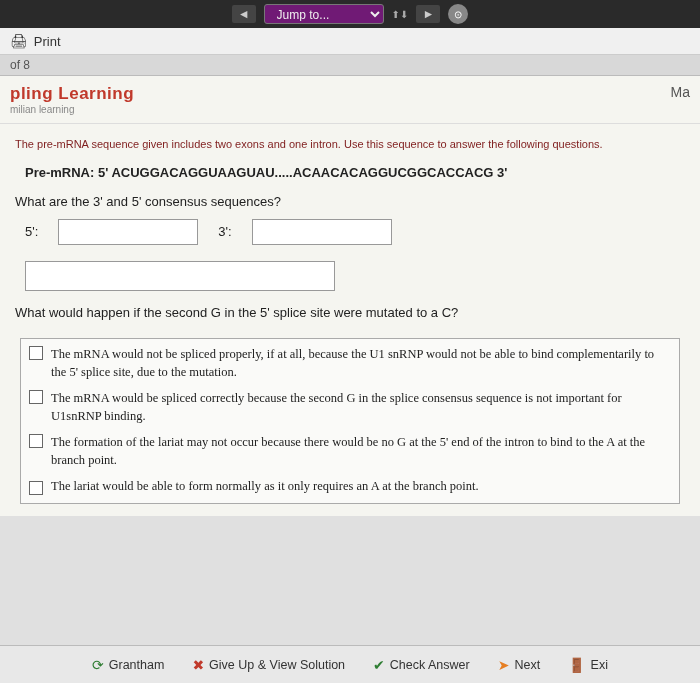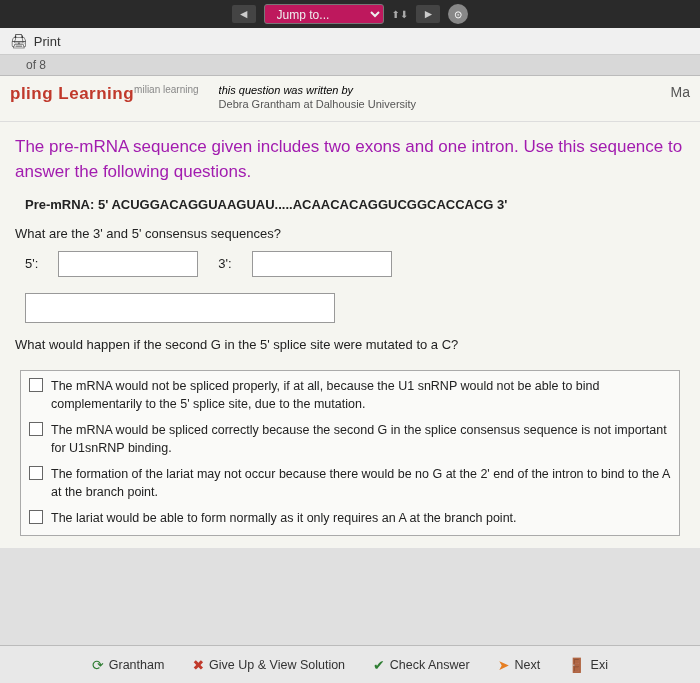--- a/index.html
+++ b/index.html
@@ -23,21 +23,21 @@
     }
     .nav-arrow {
       color: #ccc;
       font-size: 12px;
       cursor: pointer;
       padding: 2px 6px;
       background: #444;
       border-radius: 2px;
     }
     .jump-select {
-      background: #be185d;
+      background: #701a75;
       color: #eee;
       border: 1px solid #777;
       border-radius: 3px;
       padding: 2px 8px;
       font-size: 12px;
       min-width: 120px;
       height: 20px;
     }
     .nav-play {
       color: #ccc;
@@ -67,37 +67,37 @@
       color: #333;
     }
     .print-icon {
       font-size: 14px;
     }
 
     
     .page-bar {
       background: #d8d8d8;
       border-bottom: 1px solid #bbb;
-      padding: 3px 26px;
+      padding: 3px 10px;
       font-size: 12px;
       color: #555;
     }
 
     
     .header-row {
       background: #f5f5f0;
       border-bottom: 1px solid #ddd;
       display: flex;
       align-items: flex-start;
       padding: 8px 10px;
       gap: 20px;
     }
     .logo-area {
       display: flex;
-      flex-direction: row;
+      flex-direction: column;
     }
     .logo-title {
       font-size: 17px;
       font-weight: bold;
       color: #c0392b;
       letter-spacing: 0.5px;
     }
     .logo-subtitle {
       font-size: 10px;
       color: #888;
@@ -117,22 +117,22 @@
       font-weight: normal;
       color: #555;
     }
 
     
     .question-area {
       background: #f5f5f0;
       padding: 12px 15px;
     }
     .instruction-text {
-      font-size: 17px;
-      color: #a21caf;
+      font-size: 11px;
+      color: #7f1d1d;
       line-height: 1.5;
       margin-bottom: 12px;
     }
     .pre-mrna-line {
       font-size: 13px;
       font-weight: bold;
       color: #222;
       margin-bottom: 14px;
       padding-left: 10px;
     }
@@ -184,32 +184,34 @@
       color: #222;
       margin-bottom: 18px;
     }
 
     
     .options-box {
       border: 1px solid #aaa;
       background: #fafaf8;
       margin: 0 5px;
       padding: 6px 8px;
+      font-family: Liberation Serif, serif;
     }
     .option-item {
       display: flex;
       align-items: flex-start;
       gap: 8px;
       margin-bottom: 8px;
       font-size: 12.5px;
       color: #222;
       line-height: 1.45;
     }
     .option-item:last-child {
       margin-bottom: 2px;
+      align-items: flex-end;
     }
     .checkbox {
       width: 14px;
       height: 14px;
       border: 1px solid #666;
       background: white;
       flex-shrink: 0;
       margin-top: 1px;
       cursor: pointer;
     }
@@ -265,24 +267,20 @@
 </div>
 
 <div class="page-bar">
   <span>of 8</span>
 </div>
 
 <div class="header-row">
   <div class="logo-area">
     <span class="logo-title">pling Learning</span>
     <span class="logo-subtitle">milian learning</span>
-  </div>
-  <div>
-    <div class="credit-label">this question was written by</div>
-    <div class="question-credit">Debra Grantham at Dalhousie University</div>
   </div>
   <div class="corner-label">Ma</div>
 </div>
 
 <div class="question-area">
 
   <p class="instruction-text">The pre-mRNA sequence given includes two exons and one intron. Use this sequence to answer the following questions.</p>
 
   <p class="pre-mrna-line">Pre-mRNA: 5' ACUGGACAGGUAAGUAU.....ACAACACAGGUCGGCACCACG 3'</p>
 
@@ -304,21 +302,21 @@
     <div class="option-item">
       <div class="checkbox"></div>
       <span>The mRNA would not be spliced properly, if at all, because the U1 snRNP would not be able to bind complementarily to the 5' splice site, due to the mutation.</span>
     </div>
     <div class="option-item">
       <div class="checkbox"></div>
       <span>The mRNA would be spliced correctly because the second G in the splice consensus sequence is not important for U1snRNP binding.</span>
     </div>
     <div class="option-item">
       <div class="checkbox"></div>
-      <span>The formation of the lariat may not occur because there would be no G at the 2' end of the intron to bind to the A at the branch point.</span>
+      <span>The formation of the lariat may not occur because there would be no G at the 5' end of the intron to bind to the A at the branch point.</span>
     </div>
     <div class="option-item">
       <div class="checkbox"></div>
       <span>The lariat would be able to form normally as it only requires an A at the branch point.</span>
     </div>
   </div>
 
 </div>
 
 <div class="bottom-nav">

